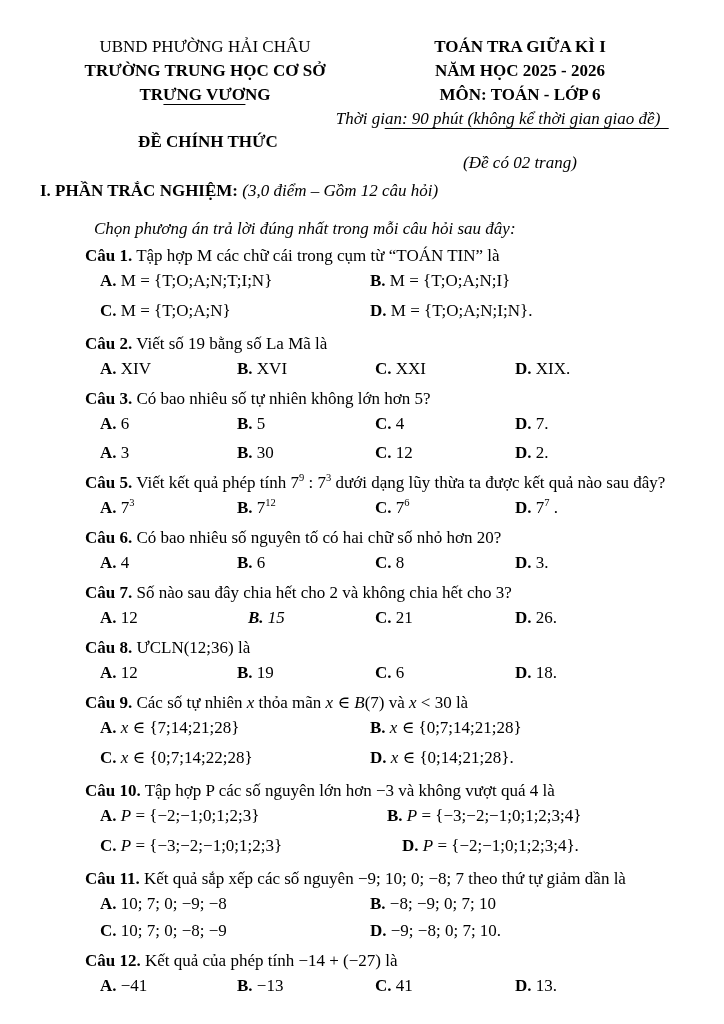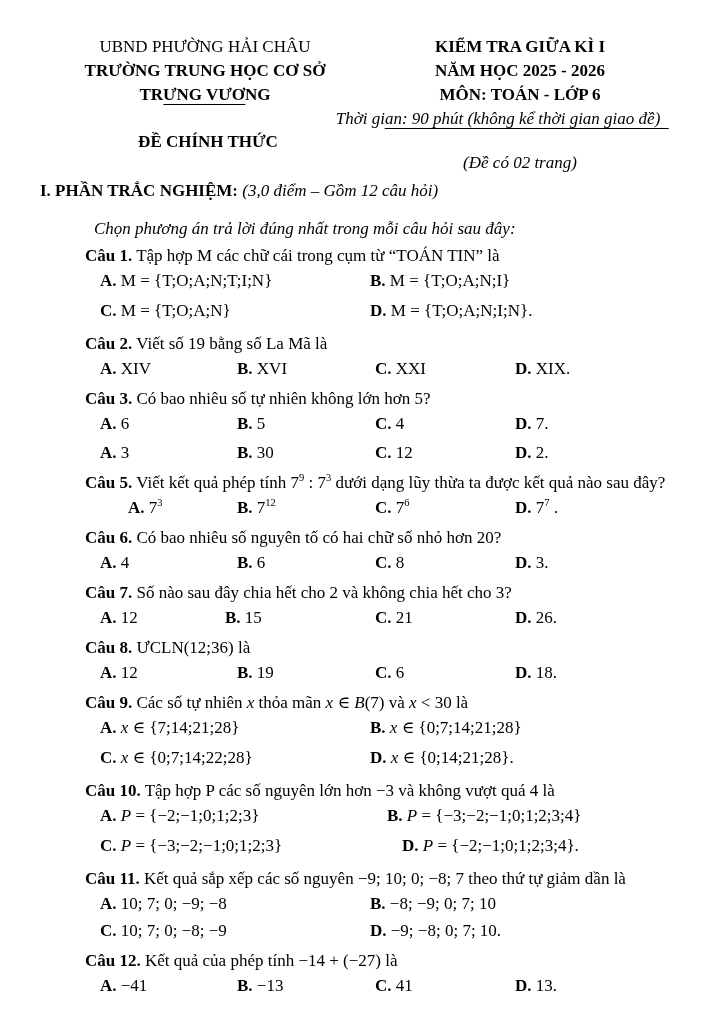--- a/index.html
+++ b/index.html
@@ -33,21 +33,21 @@
 </style>
 </head>
 <body>
 
 <div class="header">
   <div class="h-line" style="left:205px;top:36px;">UBND PHƯỜNG HẢI CHÂU</div>
   <div class="h-line bold" style="left:205px;top:60px;text-align:center;">TRƯỜNG TRUNG HỌC CƠ SỞ</div>
   <div class="h-line bold" style="left:205px;top:84px;"><span>TR</span><span class="u">ƯNG VƯƠ</span><span>NG</span></div>
   <div class="h-line bold" style="left:208px;top:131px;">ĐỀ CHÍNH THỨC</div>
 
-  <div class="h-line bold" style="left:520px;top:36px;">KIỂM TRA GIỮA KÌ I</div>
+  <div class="h-line bold" style="left:520px;top:36px;">TOÁN TRA GIỮA KÌ I</div>
   <div class="h-line bold" style="left:520px;top:60px;">NĂM HỌC 2025 - 2026</div>
   <div class="h-line bold" style="left:520px;top:84px;">MÔN: TOÁN - LỚP 6</div>
   <div class="h-line it" style="left:502px;top:108px;"><span>Thời gi</span><span class="time-u">an: 90 phút (không kể thời gian giao đề)</span></div>
   <div class="h-line it" style="left:520px;top:152px;">(Đề có 02 trang)</div>
 </div>
 
 <div class="section-title"><span class="bold">I. PHẦN TRẮC NGHIỆM:</span><span class="it"> (3,0 điểm – Gồm 12 câu hỏi)</span></div>
 <div class="instruction it">Chọn phương án trả lời đúng nhất trong mỗi câu hỏi sau đây:</div>
 
 <div id="questions">
@@ -84,40 +84,40 @@
       <div class="opt-row">
         <span class="opt" style="left: 100px;"><span class="opt-label">A.</span>&nbsp;<span>3</span></span>
         <span class="opt" style="left: 237px;"><span class="opt-label">B.</span>&nbsp;<span>30</span></span>
         <span class="opt" style="left: 375px;"><span class="opt-label">C.</span>&nbsp;<span>12</span></span>
         <span class="opt" style="left: 515px;"><span class="opt-label">D.</span>&nbsp;<span>2.</span></span>
       </div>
     </div>
     <div class="question">
       <div class="q-text"><span class="bold">Câu 5.</span> <span>Viết kết quả phép tính 7</span><sup class="sup">9</sup><span> : 7</span><sup class="sup">3</sup><span> dưới dạng lũy thừa ta được kết quả nào sau đây?</span></div>
       <div class="opt-row">
-        <span class="opt" style="left: 100px; margin-left: 28px;"><span class="opt-label">A.</span>&nbsp;<span>7</span><sup class="sup">3</sup></span>
+        <span class="opt" style="left: 100px;"><span class="opt-label">A.</span>&nbsp;<span>7</span><sup class="sup">3</sup></span>
         <span class="opt" style="left: 237px;"><span class="opt-label">B.</span>&nbsp;<span>7</span><sup class="sup">12</sup></span>
         <span class="opt" style="left: 375px;"><span class="opt-label">C.</span>&nbsp;<span>7</span><sup class="sup">6</sup></span>
         <span class="opt" style="left: 515px;"><span class="opt-label">D.</span>&nbsp;<span>7</span><sup class="sup">7</sup><span> .</span></span>
       </div>
     </div>
     <div class="question">
       <div class="q-text"><span class="bold">Câu 6.</span> <span>Có bao nhiêu số nguyên tố có hai chữ số nhỏ hơn 20?</span></div>
       <div class="opt-row">
         <span class="opt" style="left: 100px;"><span class="opt-label">A.</span>&nbsp;<span>4</span></span>
         <span class="opt" style="left: 237px;"><span class="opt-label">B.</span>&nbsp;<span>6</span></span>
         <span class="opt" style="left: 375px;"><span class="opt-label">C.</span>&nbsp;<span>8</span></span>
         <span class="opt" style="left: 515px;"><span class="opt-label">D.</span>&nbsp;<span>3.</span></span>
       </div>
     </div>
     <div class="question">
       <div class="q-text"><span class="bold">Câu 7.</span> <span>Số nào sau đây chia hết cho 2 và không chia hết cho 3?</span></div>
       <div class="opt-row">
         <span class="opt" style="left: 100px;"><span class="opt-label">A.</span>&nbsp;<span>12</span></span>
-        <span class="opt" style="left: 225px;"><span class="opt-label">B.</span>&nbsp;<span>15</span></span>
+        <span class="opt" style="left: 248px; font-style: italic;"><span class="opt-label">B.</span>&nbsp;<span>15</span></span>
         <span class="opt" style="left: 375px;"><span class="opt-label">C.</span>&nbsp;<span>21</span></span>
         <span class="opt" style="left: 515px;"><span class="opt-label">D.</span>&nbsp;<span>26.</span></span>
       </div>
     </div>
     <div class="question">
       <div class="q-text"><span class="bold">Câu 8.</span> <span>ƯCLN(12;36) là</span></div>
       <div class="opt-row">
         <span class="opt" style="left: 100px;"><span class="opt-label">A.</span>&nbsp;<span>12</span></span>
         <span class="opt" style="left: 237px;"><span class="opt-label">B.</span>&nbsp;<span>19</span></span>
         <span class="opt" style="left: 375px;"><span class="opt-label">C.</span>&nbsp;<span>6</span></span>

